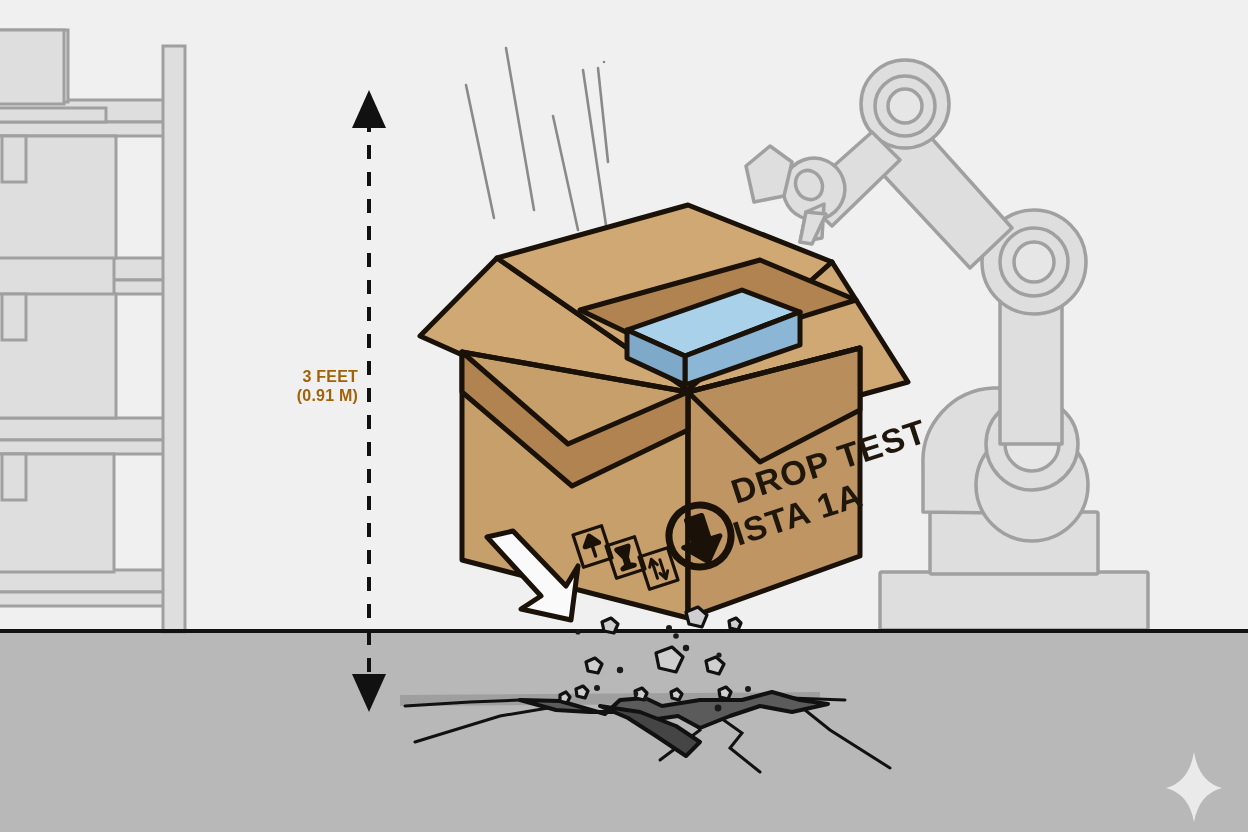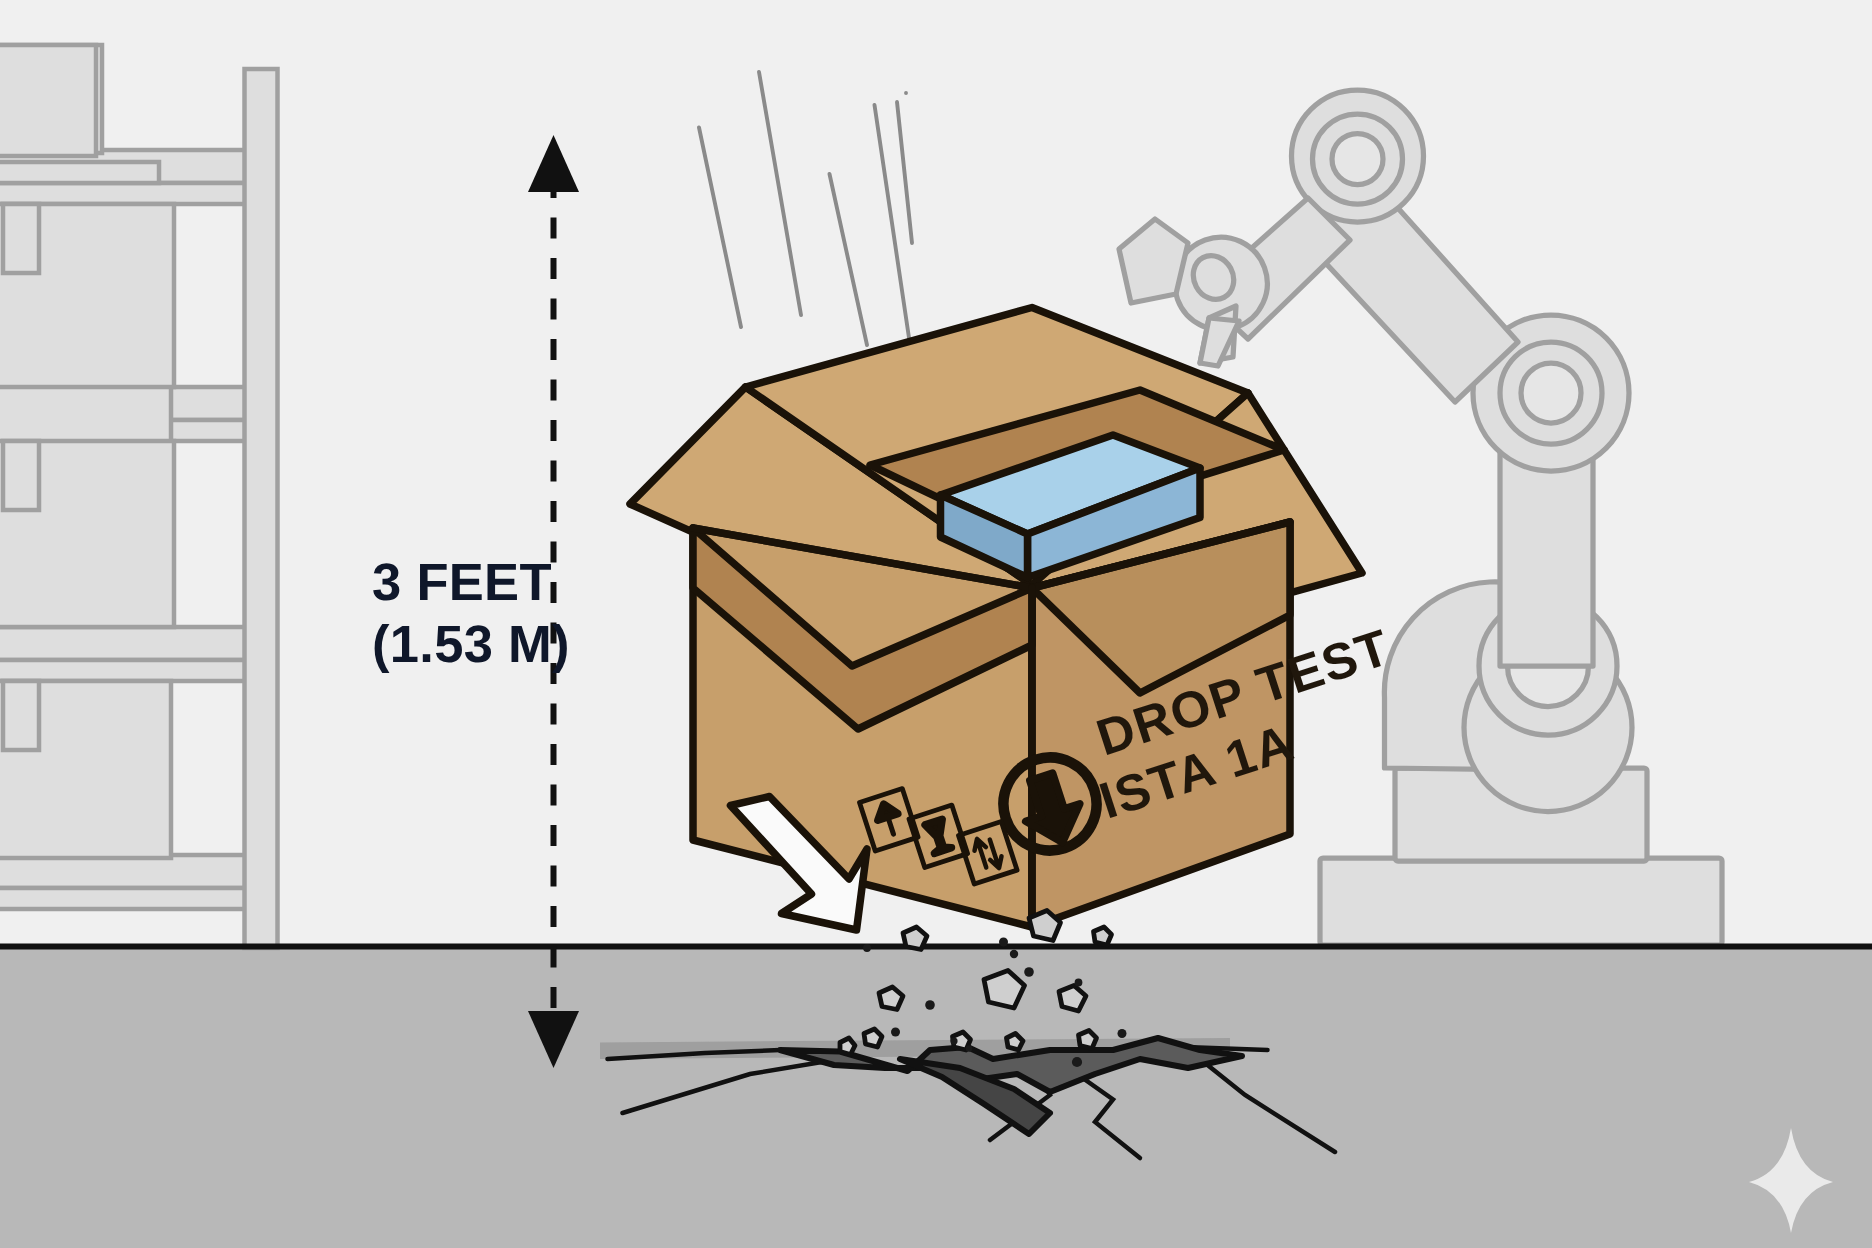--- a/index.html
+++ b/index.html
@@ -19,26 +19,26 @@
   #scene svg {
     display: block;
     width: 1248px;
     height: 832px;
   }
   .dim-label {
     position: absolute;
     left: 248px;
     top: 368px;
     width: 110px;
-    text-align: left;
+    text-align: right;
     font-family: "Liberation Sans", sans-serif;
-    font-size: 35px;
+    font-size: 16px;
     font-weight: 700;
     line-height: 1.18;
-    color: #0f172a;
+    color: #a16207;
     letter-spacing: 0.2px;
     white-space: nowrap;
   }
   .dim-label div { display: block; }
 </style>
 </head>
 <body>
 
 <div id="scene">
 
@@ -282,16 +282,16 @@
       <path d="M369 90 L386 128 L352 128 Z" fill="#111" stroke="none"></path>
       <path d="M369 712 L386 674 L352 674 Z" fill="#111" stroke="none"></path>
     </g>
 
     <path id="sparkle" d="M1194 752 Q1199 782 1222 788 Q1199 794 1194 822 Q1189 794 1166 788 Q1189 782 1194 752 Z" style="fill: rgb(234, 234, 234);"></path>
 
   </svg>
 
   <div class="dim-label">
     <div>3 FEET</div>
-    <div>(1.53 M)</div>
+    <div>(0.91 M)</div>
   </div>
 
 </div>
 
 </body></html>

